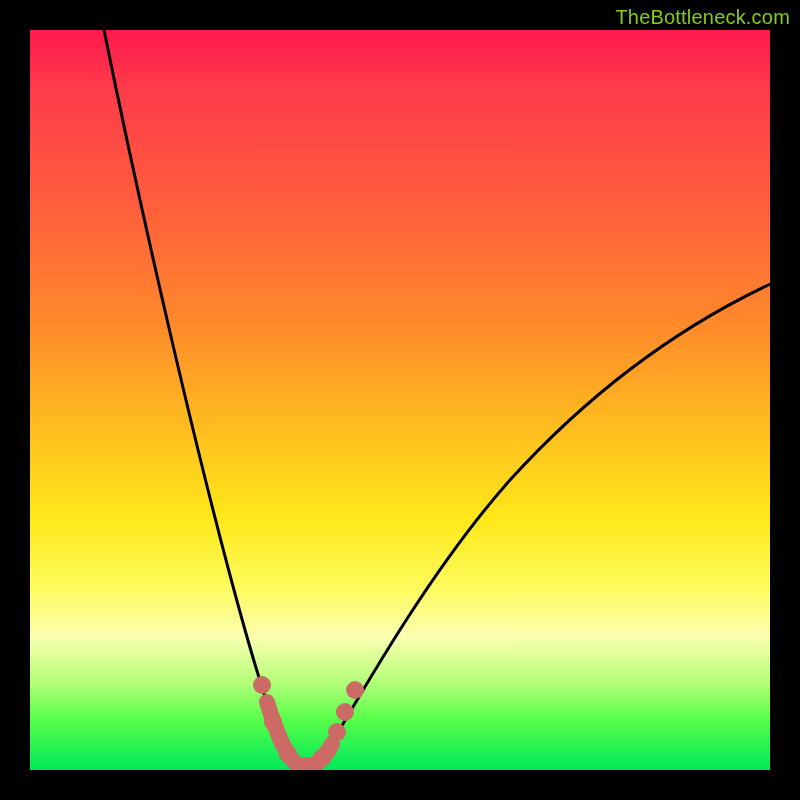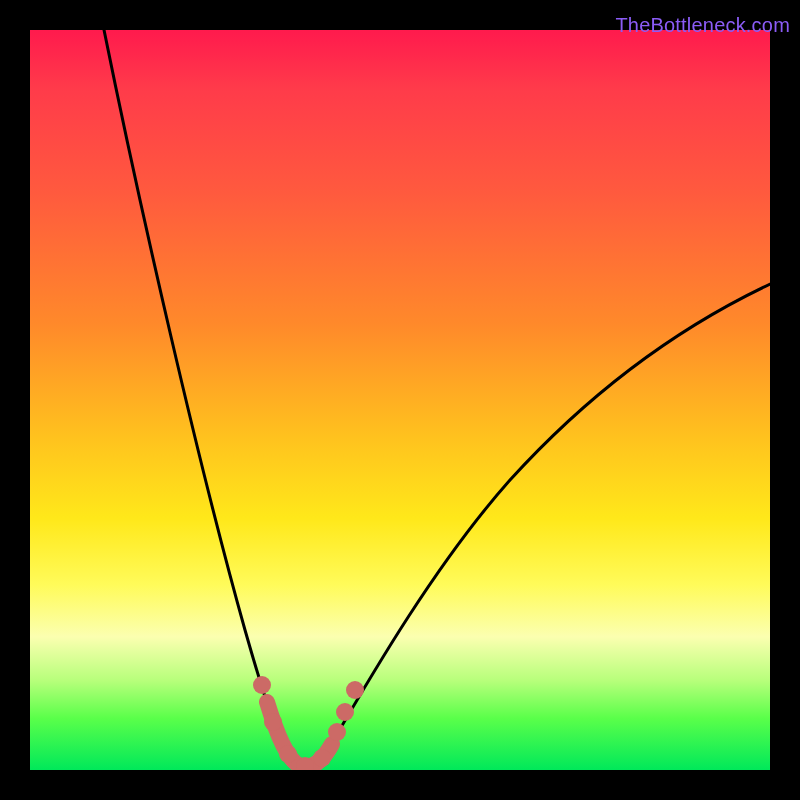--- a/index.html
+++ b/index.html
@@ -42,23 +42,23 @@
       #5aff4a 93%,
       #00e85a 100%
     );
   }
   svg.curve {
     position: absolute;
     inset: 0;
   }
   .watermark {
     position: absolute;
-    top: 14px;
+    top: 6px;
     right: 10px;
-    color: #8b5cf6;
+    color: #84cc16;
     font-size: 20px;
     letter-spacing: 0.2px;
     font-weight: 400;
   }
 </style>
 </head>
 <body>
 
 <div class="frame">
 

